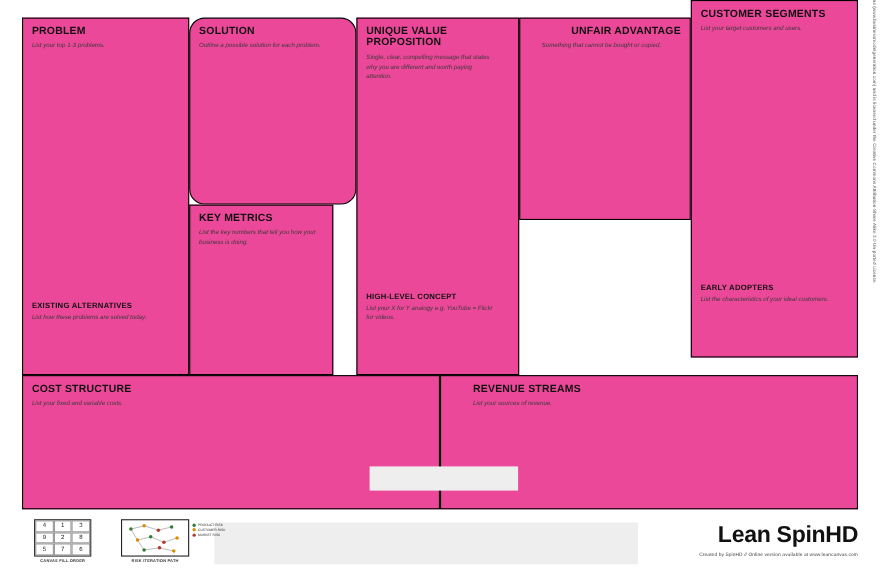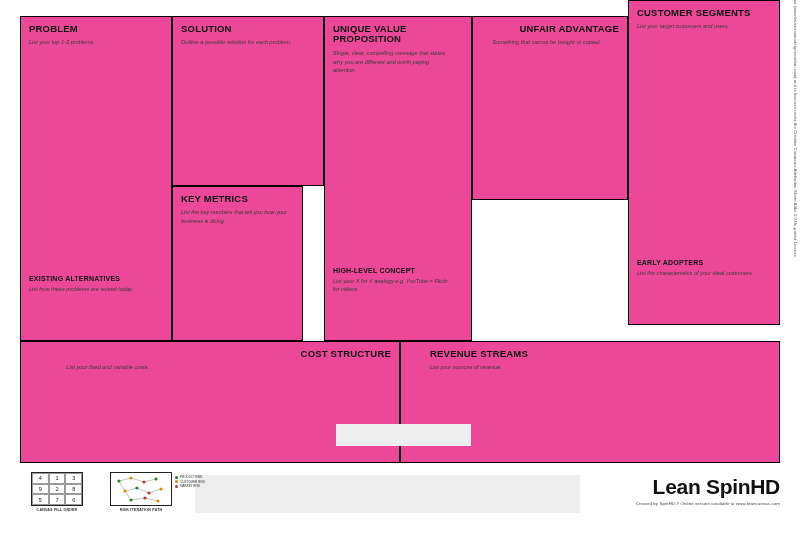--- a/index.html
+++ b/index.html
@@ -61,29 +61,29 @@
     font-weight: bold;
     letter-spacing: 0.2px;
     text-transform: uppercase;
     margin: 0 0 3px 0;
     color: #111;
   }
 
   
   
   #problem        { left: 20px;  top: 16px;  width: 152px; height: 325px; }
-  #solution       { left: 172px; top: 16px;  width: 152px; height: 170px; }
+  #solution       { left: 172px; top: 16px;  width: 152px; height: 170px; border-radius: 14px; }
   #key-metrics    { left: 172px; top: 186px; width: 131px; height: 155px; }
   #uvp            { left: 324px; top: 16px;  width: 148px; height: 325px; }
   #unfair         { left: 472px; top: 16px;  width: 156px; height: 184px; text-align: right; }
   #channels       { left: 472px; top: 186px; width: 156px; height: 155px; }
   #segments       { left: 628px; top: 0;  width: 152px; height: 325px; }
 
   
-  #cost           { left: 20px;  top: 341px; width: 380px; height: 122px; text-align: right; }
+  #cost           { left: 20px;  top: 341px; width: 380px; height: 122px; }
   #revenue        { left: 400px; top: 341px; width: 380px; height: 122px; padding-left: 29px; }
 
   
   #uvp .sub-block { bottom: 46px; }
 
   
   .side-note {
     position: absolute;
     right: 2px;
     top: 120px;

